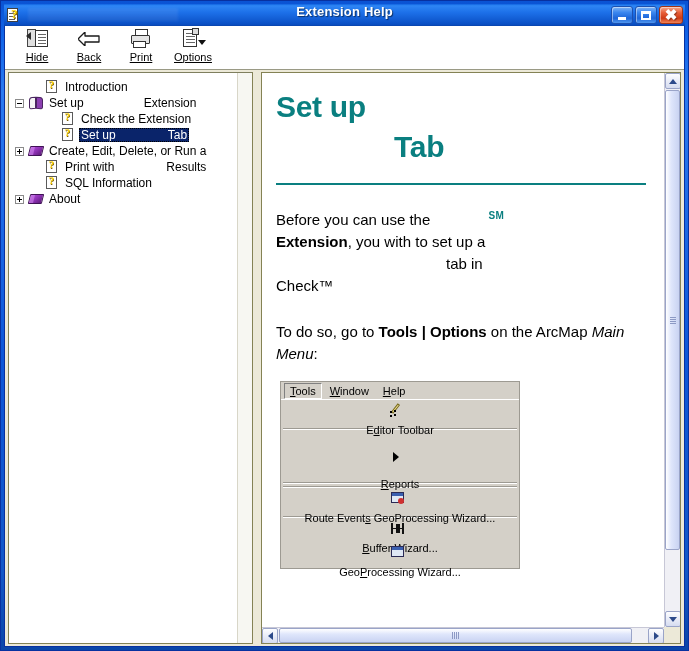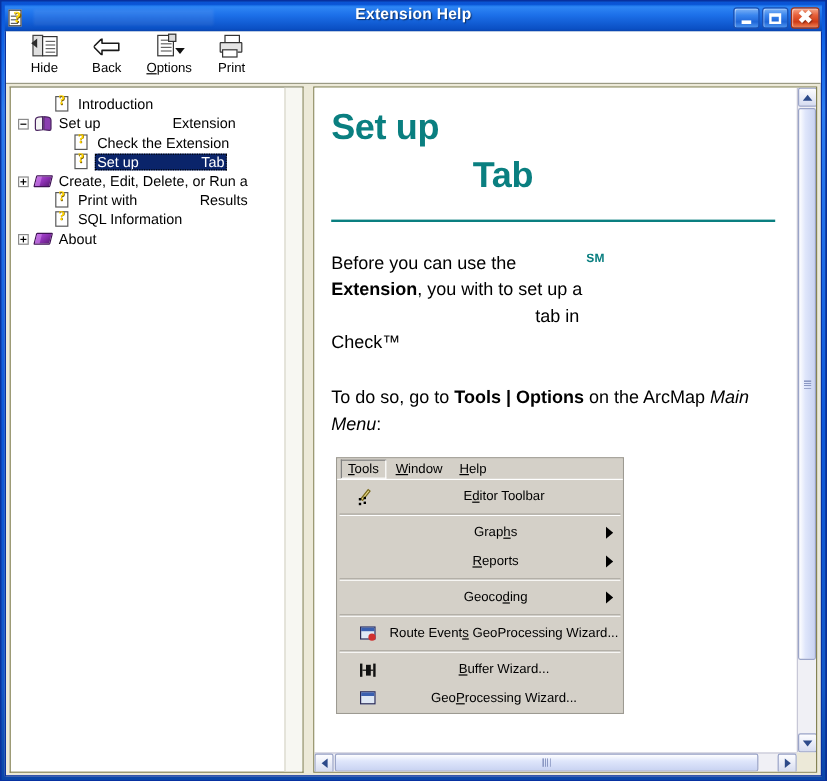--- a/index.html
+++ b/index.html
@@ -108,21 +108,21 @@
   .tb-btn {
     width: 52px; height: 42px;
     display: flex; flex-direction: column;
     align-items: center; justify-content: flex-start;
     padding-top: 2px;
     cursor: default;
   }
   .tb-ico { height: 22px; width: 26px; position: relative; }
   .tb-lbl {
     font: 11px "Liberation Sans", sans-serif; color: #000;
-    margin-top: 1px; white-space: nowrap;
+    margin-top: 1px; white-space: nowrap; text-decoration: underline;
   }
   .tb-lbl u { text-decoration: underline; }
 
   
   .ico-hide .a { position:absolute; left:3px; top:1px; width:9px; height:18px;
       background:#dfdfdf; border:1px solid #444; }
   .ico-hide .b { position:absolute; left:11px; top:2px; width:13px; height:17px;
       background:#fff; border:1px solid #333; }
   .ico-hide .b i { position:absolute; left:2px; top:3px; display:block;
       width:8px; height:1px; background:#666;
@@ -260,37 +260,36 @@
 
   
   #menu-fig {
     margin: 16px 0 0 4px;
     width: 240px;
     background: #d4d0c8;
     border: 1px solid #9d9a92;
     font: 11px "Liberation Sans", sans-serif;
     color:#000;
     user-select:none;
-    text-align:center;
   }
   #menu-bar {
     display:flex; align-items:center; height:18px;
     background:#d4d0c8; padding-left:3px; gap:2px;
     border-bottom:1px solid #ffffff;
   }
   .mbar-item { padding: 1px 6px; line-height:14px; cursor:default; }
   .mbar-item.active {
     background:#d4d0c8;
     border:1px solid; border-color:#808080 #fff #fff #808080;
     padding: 0px 5px;
   }
   #menu-drop { background:#d4d0c8; padding: 2px 0 0 0; }
   .mi {
     display:flex; align-items:center; height:24px;
-    padding-left: 16px; cursor:default; position:relative;
+    padding-left: 0; cursor:default; position:relative;flex-direction:column;
   }
   .mi .mico { width:20px; flex:0 0 20px; height:16px; position:relative; margin-right:4px; }
   .mi .mtxt { flex:1 1 auto; line-height:16px; }
   .mi .marrow {
     width:0;height:0;flex:0 0 auto; margin-right:8px;
     border-top:5px solid transparent; border-bottom:5px solid transparent;
     border-left:6px solid #000;
   }
   .msep { height:0; border-top:1px solid #9d9a92; border-bottom:1px solid #fff;
           margin: 2px 2px; }
@@ -412,37 +411,37 @@
       <div class="tb-btn">
         <div class="tb-ico ico-back">
           <svg class="arrow" viewBox="0 0 22 14" xmlns="http://www.w3.org/2000/svg">
             <polygon points="7,0 7,4 21,4 21,10 7,10 7,14 0,7" fill="#ffffff" stroke="#1a1a1a" stroke-width="1.3" stroke-linejoin="round"></polygon>
           </svg>
         </div>
         <div class="tb-lbl">Back</div>
       </div>
 
       <div class="tb-btn">
-        <div class="tb-ico ico-opt">
-          <div class="page">
-              <i></i>
-            </div>
-            <div class="cor"></div>
-            <div class="tri"></div>
-        </div>
-        <div class="tb-lbl"><u>O</u>ptions</div>
-      </div>
-
-      <div class="tb-btn">
         <div class="tb-ico ico-print">
           <div class="top"></div>
             <div class="body"></div>
             <div class="out"></div>
         </div>
         <div class="tb-lbl">Print</div>
+      </div>
+
+      <div class="tb-btn">
+        <div class="tb-ico ico-opt">
+          <div class="page">
+              <i></i>
+            </div>
+            <div class="cor"></div>
+            <div class="tri"></div>
+        </div>
+        <div class="tb-lbl"><u>O</u>ptions</div>
       </div>
 
     </div>
 
     <div id="panes">
 
       <div id="left-pane">
         <div id="tree">
             <div class="tnode lvl1">
               <div class="texp none"></div>
@@ -573,34 +572,28 @@
                     <div class="fi fi-pencil">
                       <div class="p"></div>
                       <div class="d"></div>
                     </div>
                   </div>
                   <div class="mtxt">E<u>d</u>itor Toolbar</div>
                 </div>
                 <div class="msep"></div>
                 <div class="mi">
                   <div class="mico"></div>
-                  <div class="mtxt">Grap<u>h</u>s</div>
                   <div class="marrow"></div>
                 </div>
                 <div class="mi">
                   <div class="mico"></div>
                   <div class="mtxt"><u>R</u>eports</div>
                   <div class="marrow"></div>
                 </div>
                 <div class="msep"></div>
-                <div class="mi">
-                  <div class="mico"></div>
-                  <div class="mtxt">Geoco<u>d</u>ing</div>
-                  <div class="marrow"></div>
-                </div>
                 <div class="msep"></div>
                 <div class="mi">
                   <div class="mico">
                     <div class="fi fi-wiz">
                       <div class="box"></div>
                       <div class="bar"></div>
                       <div class="dot"></div>
                     </div>
                   </div>
                   <div class="mtxt">Route Event<u>s</u> GeoProcessing Wizard...</div>

